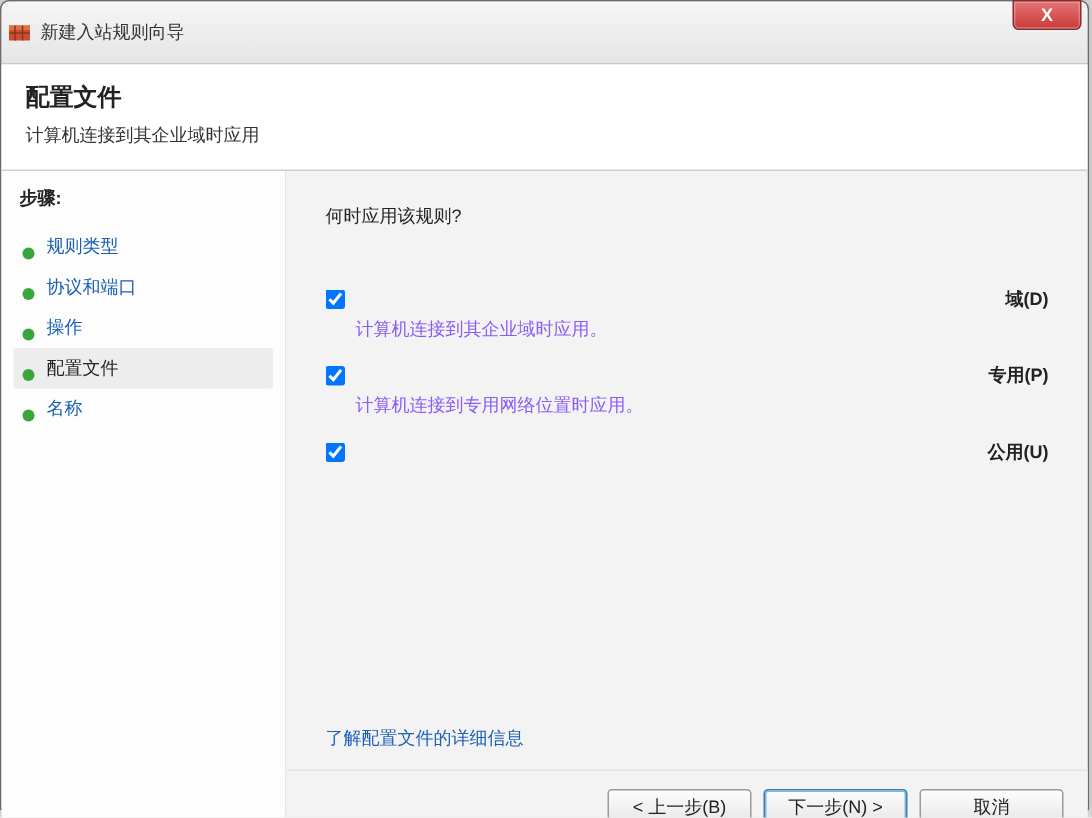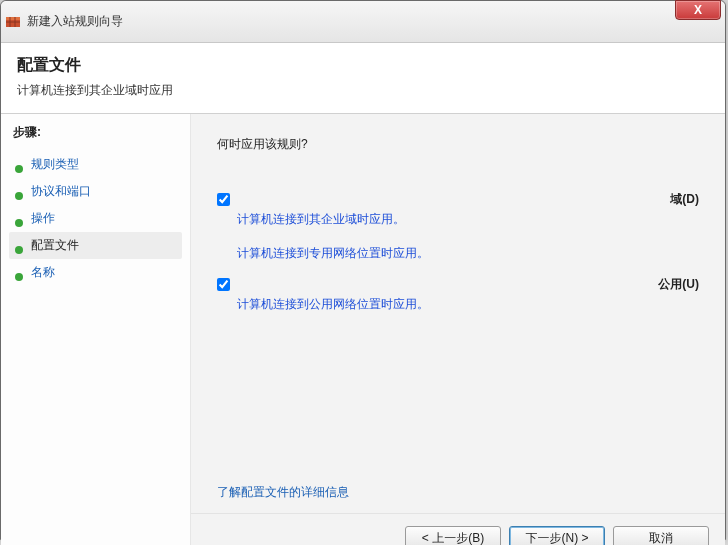--- a/index.html
+++ b/index.html
@@ -88,21 +88,21 @@
     padding: 22px 26px;
     position:relative;
     display:flex;
     flex-direction:column;
   }
   .question { color:#222; margin-bottom:38px;}
   .option { margin-bottom:14px; }
   .option-row { display:flex; align-items:center; gap:6px;justify-content:space-between;}
   .option-row input[type=checkbox]{ width:13px;height:13px; }
   .option-label { font-weight:bold; color:#222;}
-  .option-desc { margin-left:20px; margin-top:3px; color:#1d4ed8;}
+  .option-desc { margin-left:20px; margin-top:3px; color:#8b5cf6;}
   .learn-more {
     color:#1a5fb4; cursor:pointer;
     margin-top:auto; margin-bottom:12px;
     display:inline-block;
   }
   .footer {
     border-top:1px solid #e3e3e3;
     padding: 12px 16px;
     display:flex; justify-content:flex-end; gap:8px;
     background:#f3f3f3;
@@ -181,29 +181,32 @@
 
       <div class="option">
         <div class="option-row">
           <input type="checkbox" checked="" style="">
           <span class="option-label">域(D)</span>
         </div>
         <div class="option-desc">计算机连接到其企业域时应用。</div>
       </div>
 
       <div class="option">
+        <div class="option-row">
+          <input type="checkbox" checked="" style="">
+          <span class="option-label">专用(P)</span>
+        </div>
         <div class="option-desc">计算机连接到专用网络位置时应用。</div>
       </div>
 
       <div class="option">
         <div class="option-row">
           <input type="checkbox" checked="" style="">
           <span class="option-label">公用(U)</span>
         </div>
-        <div class="option-desc">计算机连接到公用网络位置时应用。</div>
       </div>
 
       <a class="learn-more">了解配置文件的详细信息</a>
 
       <div class="footer" style="margin:0 -26px -22px -26px;">
         <button class="btn">&lt; 上一步(B)</button>
         <button class="btn default">下一步(N) &gt;</button>
         <button class="btn">取消</button>
       </div>
     </div>

